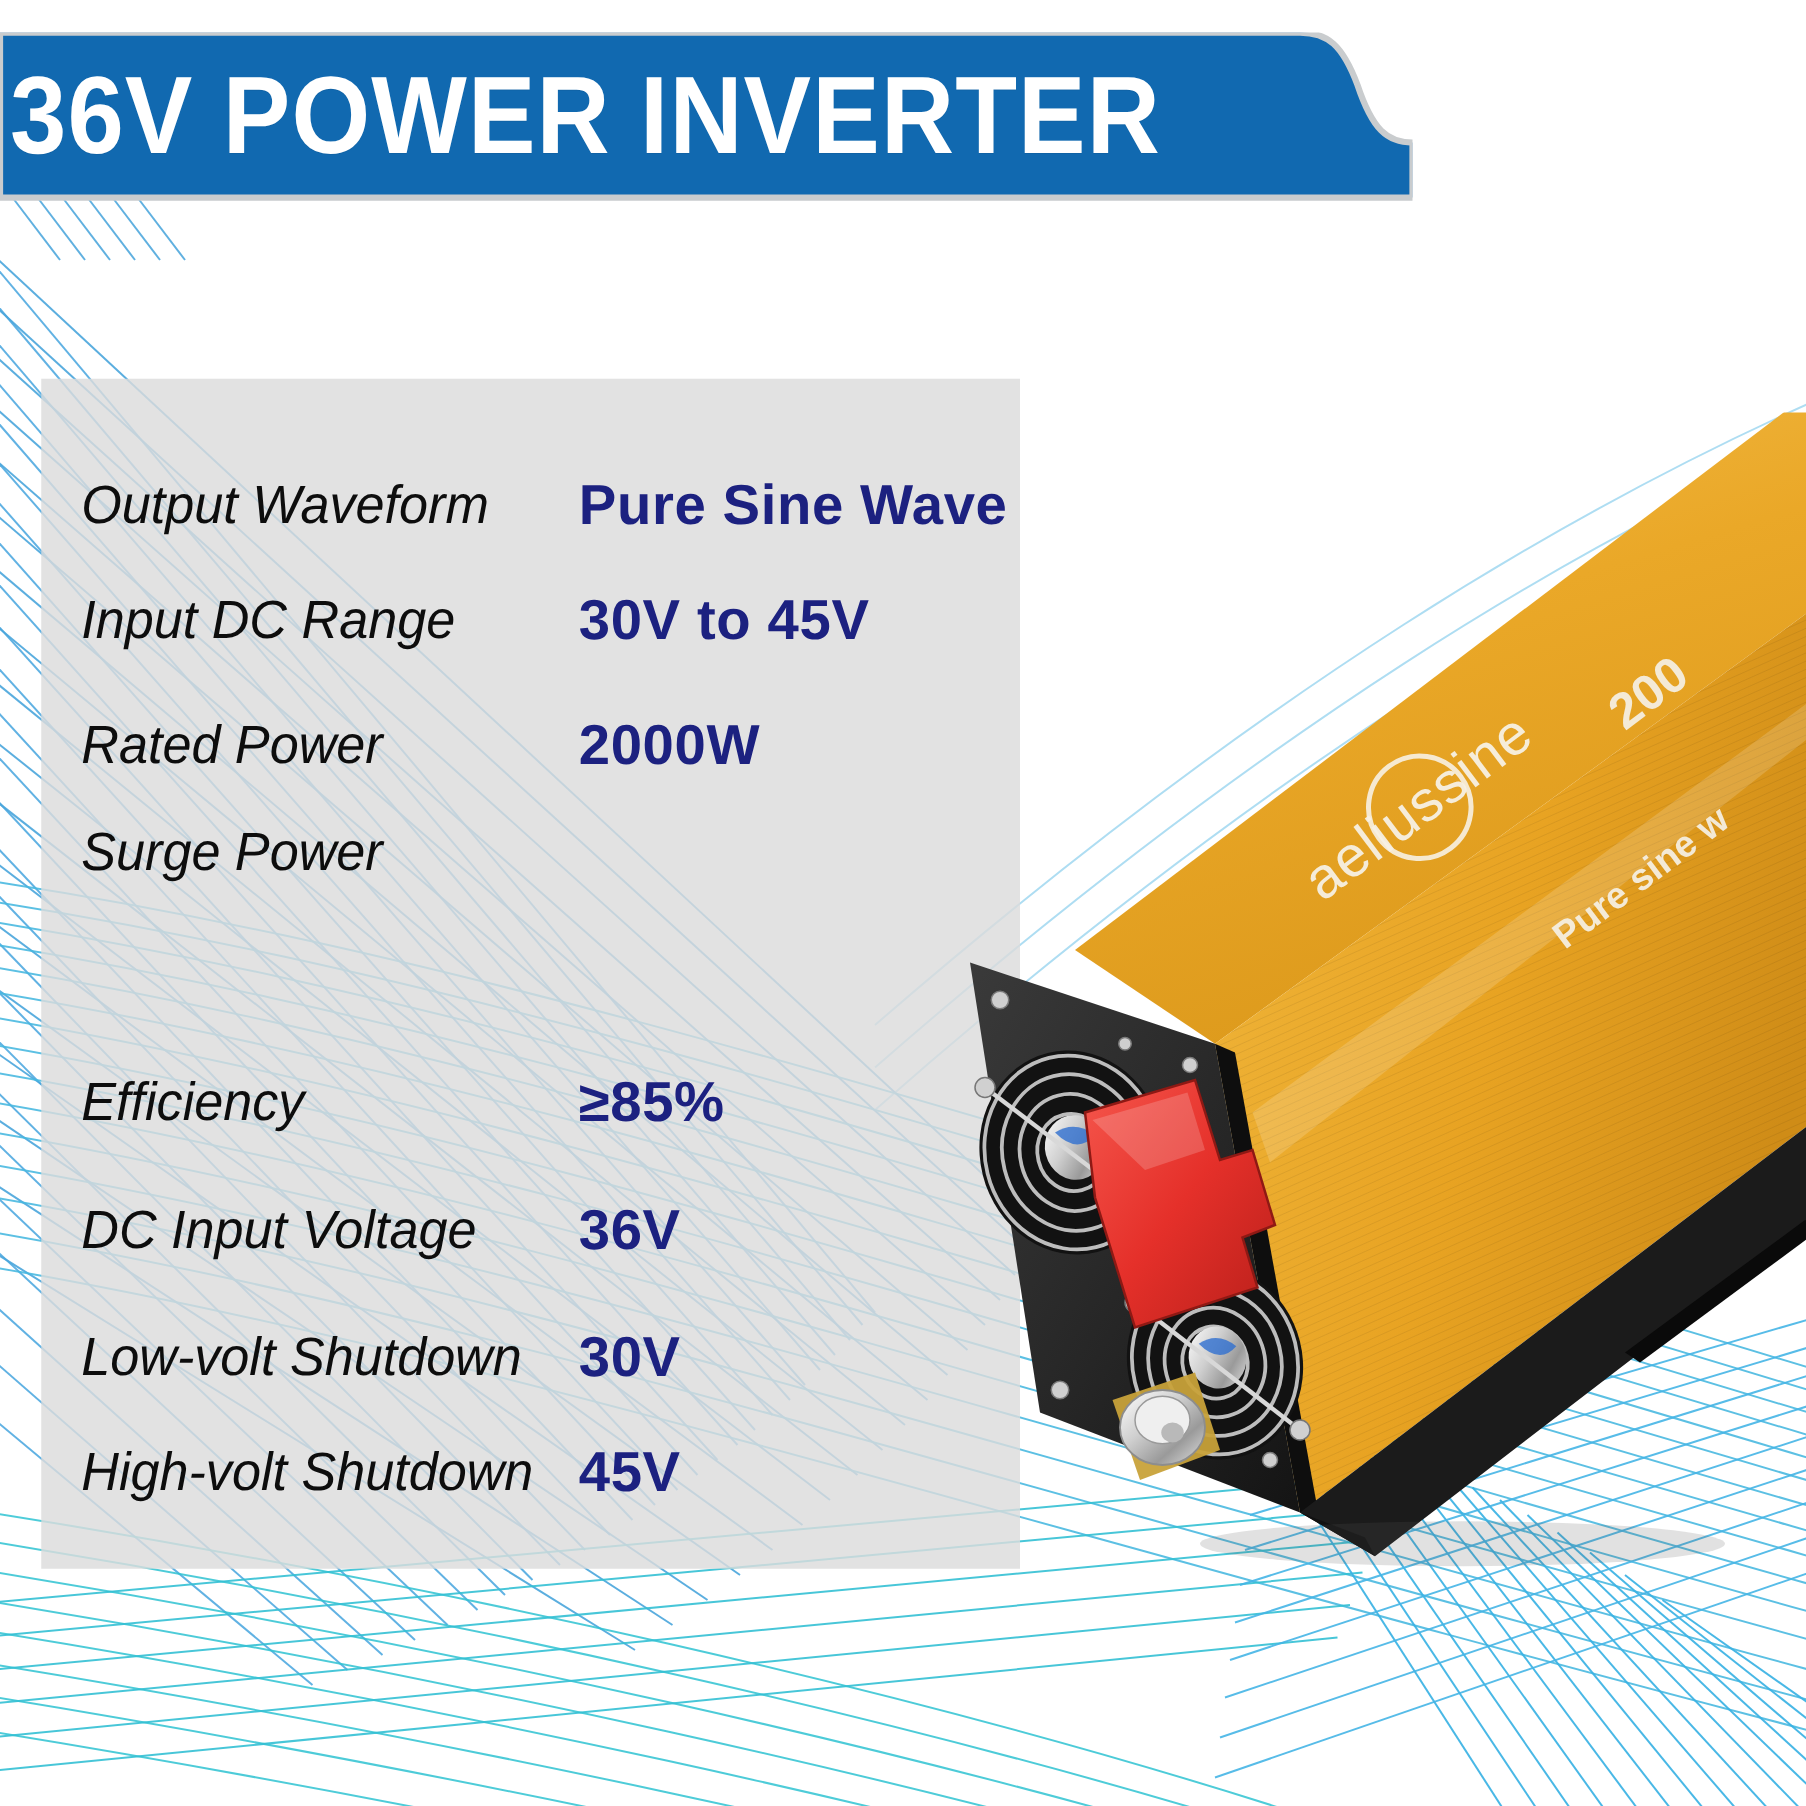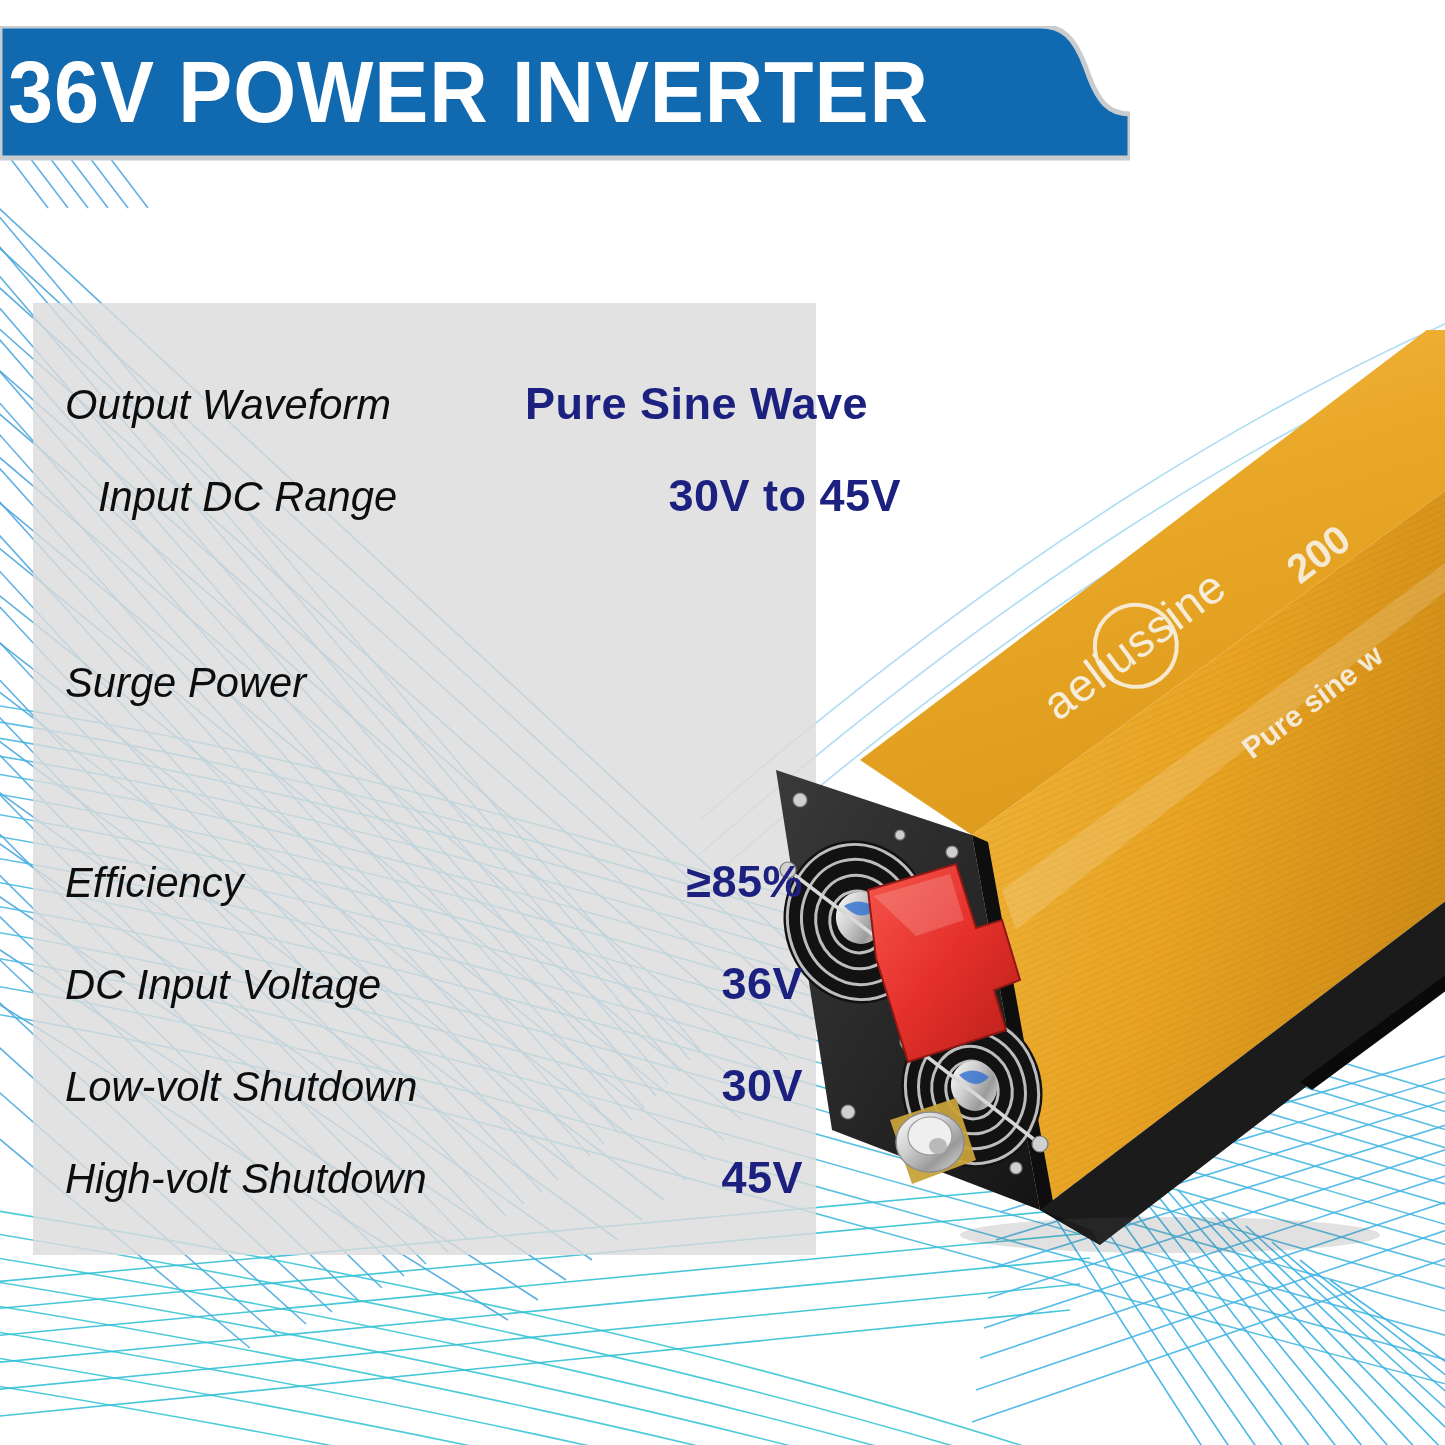--- a/index.html
+++ b/index.html
@@ -95,21 +95,21 @@
     font-size: 43px;
     letter-spacing: 0px;
     white-space: nowrap;
     transform: scaleX(0.97);
     transform-origin: left center;
   }
   .spec-value {
     position: absolute;
     left: 430px;
     width: 405px;
-    text-align: right;
+    text-align: left;
     color: #1c2180;
     font-family: "Liberation Sans Narrow", "Liberation Sans", sans-serif;
     font-weight: bold;
     font-size: 45px;
     letter-spacing: 0.5px;
     white-space: nowrap;
   }
   .spec-value.narrow-ctr { width: 340px; }
 
   
@@ -406,25 +406,29 @@
 
   <div id="spec-panel"></div>
 
   <div id="spec-table">
 
     <div class="spec-row" style="top:72px;">
       <span class="spec-label">Output Waveform</span>
       <span class="spec-value">Pure Sine Wave</span>
     </div>
 
-    <div class="spec-row" style="top:164px;margin-left:33px;">
+    <div class="spec-row" style="top:164px;">
       <span class="spec-label">Input DC Range</span>
       <span class="spec-value">30V to 45V</span>
     </div>
 
+    <div class="spec-row" style="top:264px;">
+      <span class="spec-label">Rated Power</span>
+      <span class="spec-value narrow-ctr">2000W</span>
+    </div>
 
     <div class="spec-row" style="top:350px;">
       <span class="spec-label">Surge Power</span>
     </div>
 
 
     <div class="spec-row" style="top:550px;">
       <span class="spec-label">Efficiency</span>
       <span class="spec-value narrow-ctr">≥85%</span>
     </div>

